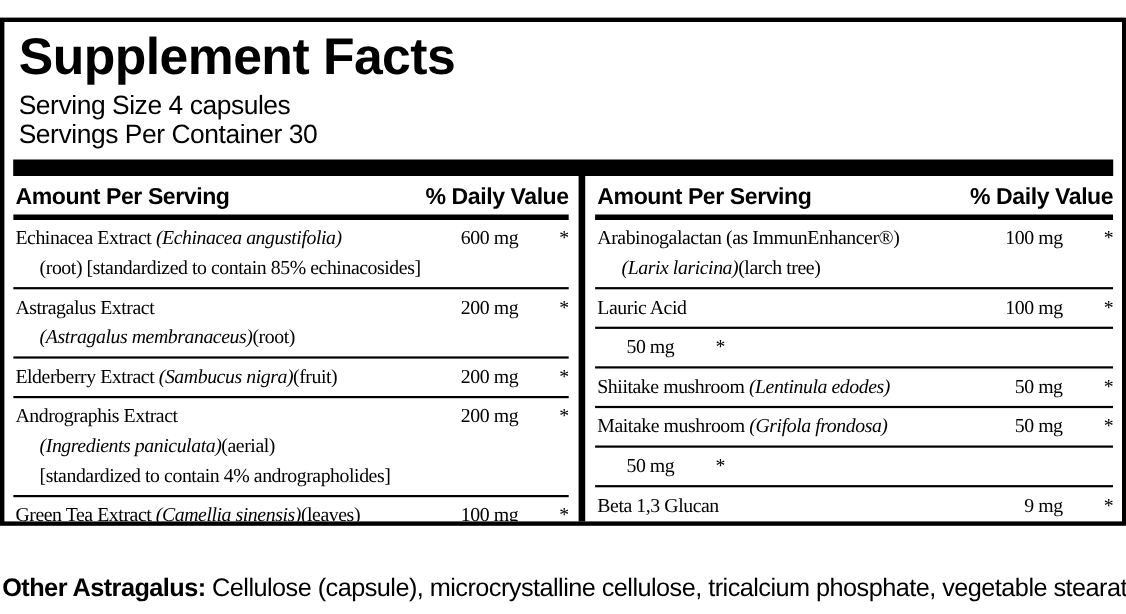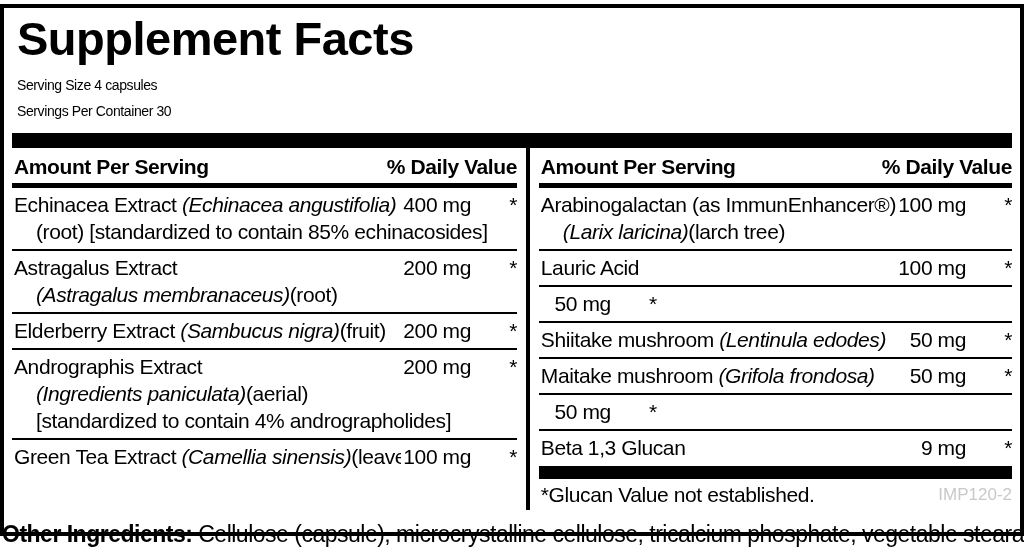--- a/index.html
+++ b/index.html
@@ -3,43 +3,43 @@
 <meta charset="utf-8">
 <style>
   html, body { margin: 0; padding: 0; }
   body {
     width: 1024px; height: 558px; background: #ffffff; color: #000;
     font-family: "Liberation Sans", sans-serif;
     position: relative; overflow: hidden;
     -webkit-font-smoothing: antialiased;
   }
   .facts-box {
-    position: absolute; left: 0; top: 4px; width: 1024px; height: 532px;
+    position: absolute; left: 0; top: 16px; width: 1024px; height: 462px;
     border: 4px solid #000; box-sizing: border-box;
     padding: 0 8px; overflow: hidden; background: #fff;
   }
   .title {
     margin: 3px 0 0 5px;
     font-size: 47px; font-weight: 800; letter-spacing: -0.5px;
     line-height: 56px; white-space: nowrap;
   }
-  .serving { margin: 5px 0 0 5px; font-size: 14px; line-height: 26px; letter-spacing: -0.4px; }
+  .serving { margin: 5px 0 0 5px; font-size: 24px; line-height: 26px; letter-spacing: -0.4px; }
   .top-bar { height: 15px; background: #000; margin-top: 9px; }
   .columns { display: flex; height: 362px; overflow: hidden; }
   .col { box-sizing: border-box; }
   .col-left  { width: 505px; }
   .col-right { flex: 1; }
   .divider { width: 6px; background: #000; margin: 0 9px; }
   .col-header {
     display: flex; justify-content: space-between; align-items: flex-end;
     font-weight: bold; font-size: 21px; letter-spacing: -0.4px;
     padding: 7px 0 4px 2px;
   }
   .header-rule { height: 5px; background: #000; }
-  .row { padding: 3px 0 4px 2px; border-bottom: 2px solid #000; font-size: 21px; line-height: 27px; letter-spacing: -0.4px; }
+  .row { padding: 3px 0 4px 2px; border-bottom: 2px solid #000; font-size: 18px; line-height: 27px; letter-spacing: -0.4px; font-family: Liberation Serif, serif; }
   .row.last { border-bottom: none; }
   .row-line { display: flex; align-items: baseline; }
   .name { flex: 1; white-space: nowrap; overflow: hidden; }
   .amt  { width: 70px; text-align: right; white-space: nowrap; }
   .star { width: 46px; text-align: right; }
   .sub  { padding-left: 22px; white-space: nowrap; }
   .dv-bar { height: 13px; background: #000; margin-top: 1px; }
   .footnote-row {
     display: flex; justify-content: space-between; align-items: center;
     font-size: 21px; letter-spacing: -0.4px; padding: 4px 0 0 2px;
@@ -68,21 +68,21 @@
     <div class="col col-left">
       <div class="col-header">
         <span>Amount Per Serving</span>
         <span>% Daily Value</span>
       </div>
       <div class="header-rule"></div>
 
       <div class="row">
         <div class="row-line">
           <span class="name">Echinacea Extract <i>(Echinacea angustifolia)</i></span>
-          <span class="amt">400 mg</span>
+          <span class="amt">600 mg</span>
           <span class="star">*</span>
         </div>
         <div class="sub">(root) [standardized to contain 85% echinacosides]</div>
       </div>
 
       <div class="row">
         <div class="row-line">
           <span class="name">Astragalus Extract</span>
           <span class="amt">200 mg</span>
           <span class="star">*</span>
@@ -185,14 +185,14 @@
       <div class="footnote-row">
         <span>*Glucan Value not established.</span>
         <span class="footnote-code">IMP120-2</span>
       </div>
     </div>
 
   </div>
 </div>
 
 <div class="other">
-  <b>Other Ingredients:</b><span> Cellulose (capsule), microcrystalline cellulose, tricalcium phosphate, vegetable stearate, silicon dioxide.</span>
+  <b>Other Astragalus:</b><span> Cellulose (capsule), microcrystalline cellulose, tricalcium phosphate, vegetable stearate, silicon dioxide.</span>
 </div>
 
 </body></html>

